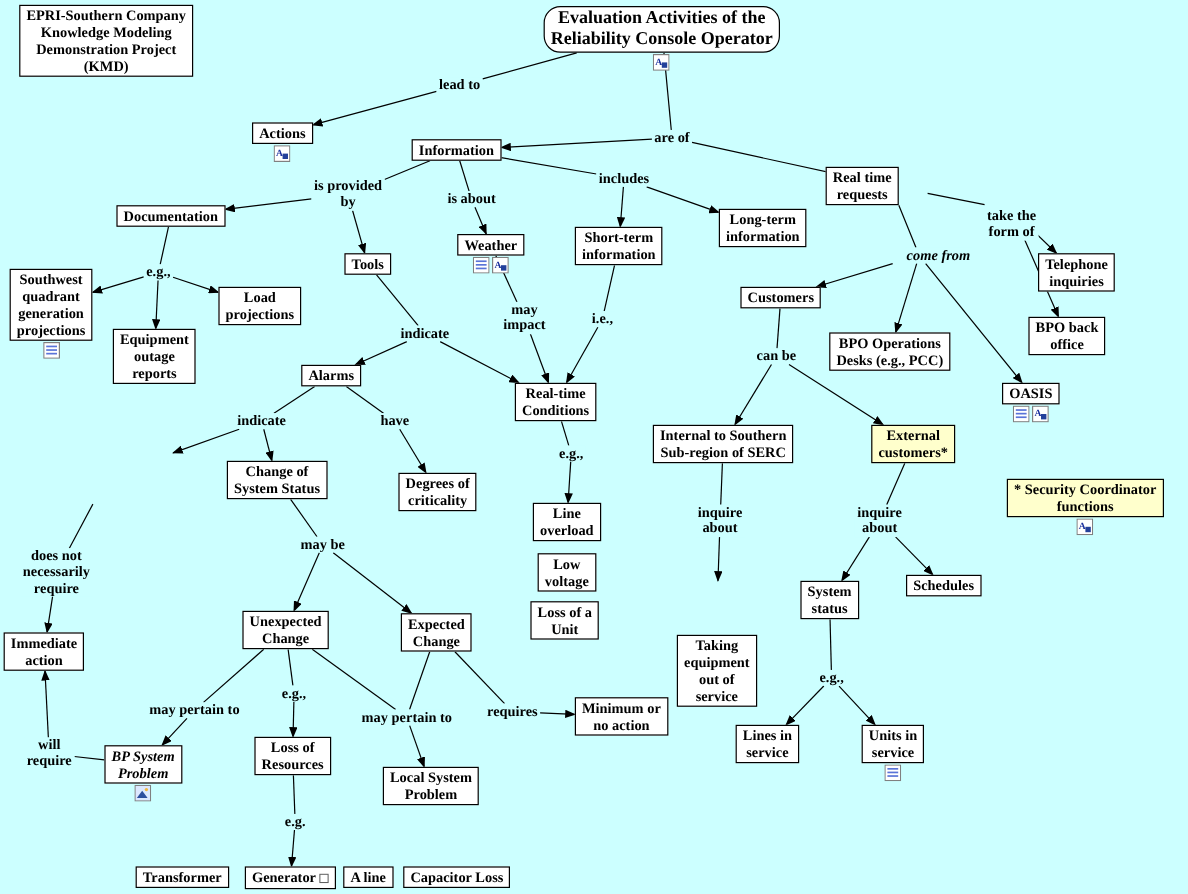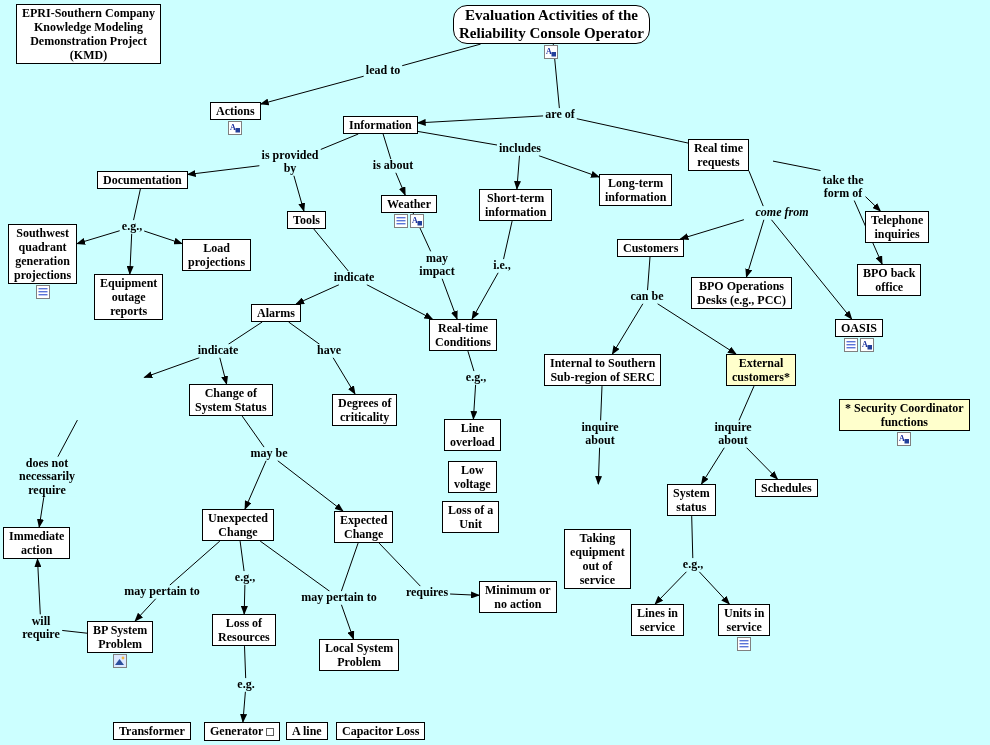--- a/index.html
+++ b/index.html
@@ -308,42 +308,42 @@
 Change</span></div>
     </div>
     <div class="node" style="left: 334px; top: 511px;">
       <div class="box"><span>Expected
 Change</span></div>
     </div>
     <div class="node" style="left: 479px; top: 581px;">
       <div class="box"><span>Minimum or
 no action</span></div>
     </div>
-    <div class="node" style="left: 87px; top: 621px;">
+    <div class="node" style="left: 87px; top: 621px; font-style: italic;">
       <div class="box"><span>BP System
 Problem</span></div>
       <div class="icons">
         <span class="icon">
           <svg width="14" height="14" viewBox="0 0 14 14">
             <rect x="0.5" y="0.5" width="13" height="13" fill="#dce8ff" stroke="#808080"></rect>
             <polygon points="2,11 6.5,5 11,11" fill="#2c4f9e"></polygon>
             <circle cx="10" cy="4" r="1.4" fill="#f0b840"></circle>
           </svg>
         </span>
       </div>
     </div>
     <div class="node" style="left: 212px; top: 614px;">
       <div class="box"><span>Loss of
 Resources</span></div>
     </div>
     <div class="node" style="left: 319px; top: 639px;">
       <div class="box"><span>Local System
 Problem</span></div>
     </div>
-    <div class="node" style="left: 613px; top: 604px; margin-left: 18px;">
+    <div class="node" style="left: 613px; top: 604px;">
       <div class="box"><span>Lines in
 service</span></div>
     </div>
     <div class="node" style="left: 718px; top: 604px;">
       <div class="box"><span>Units in
 service</span></div>
       <div class="icons">
         <span class="icon">
           <svg width="14" height="14" viewBox="0 0 14 14">
             <rect x="0.5" y="0.5" width="13" height="13" fill="#ffffff" stroke="#808080"></rect>

